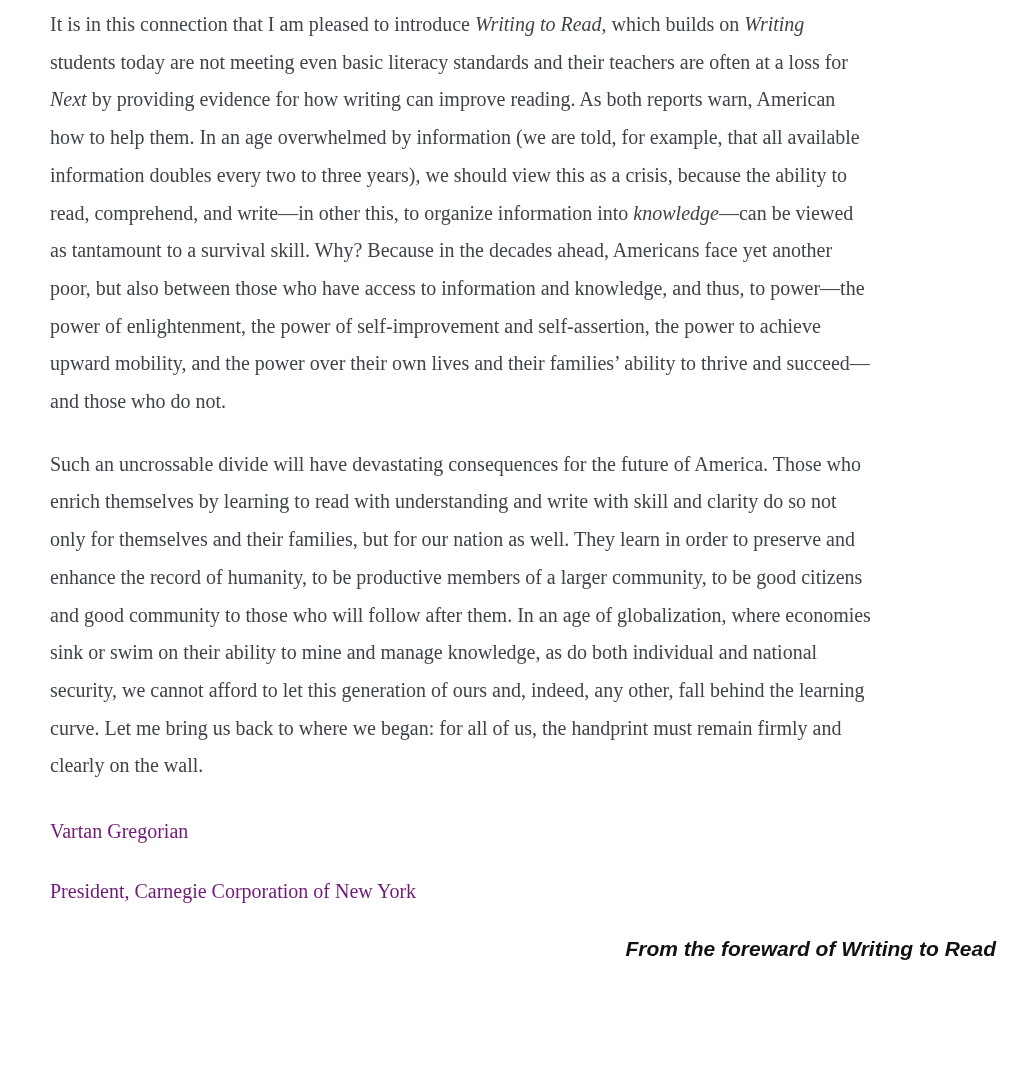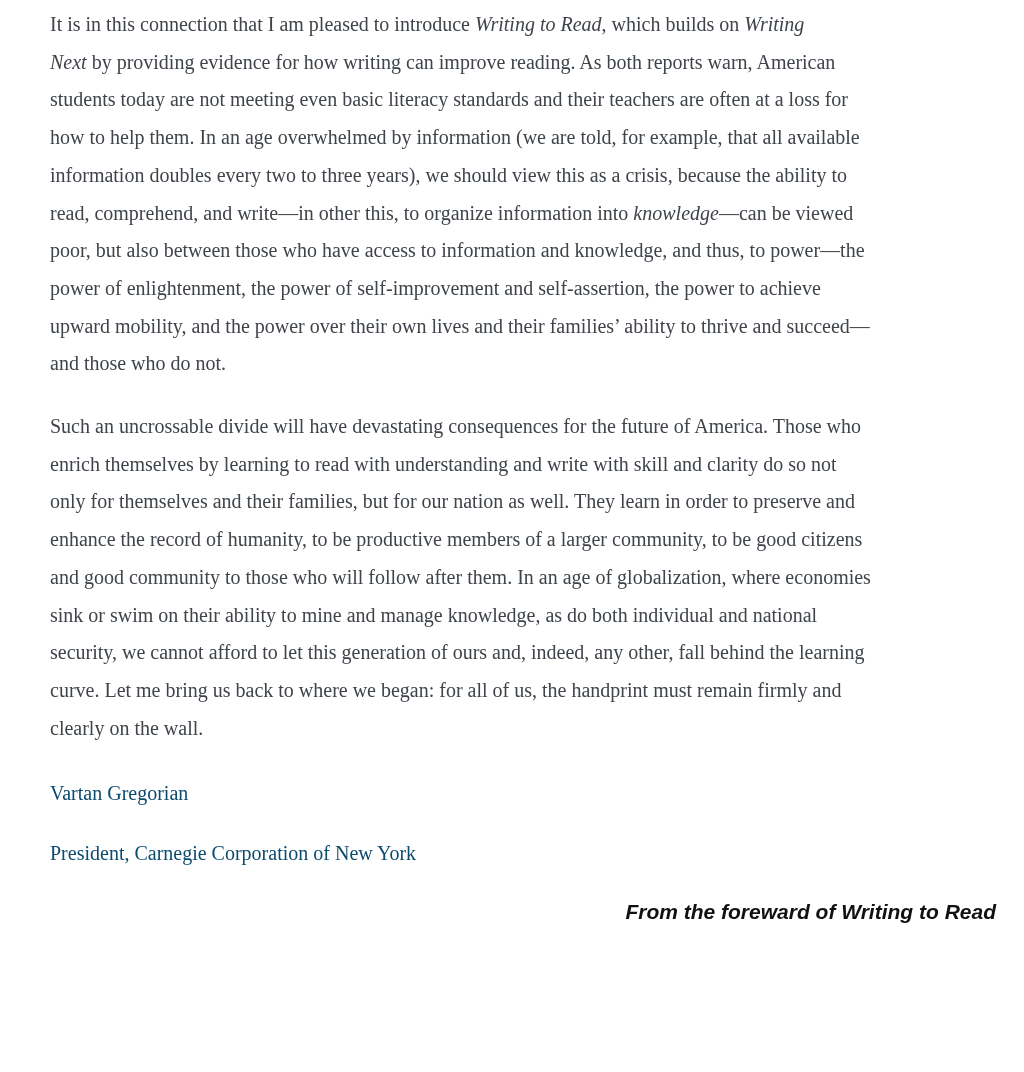--- a/index.html
+++ b/index.html
@@ -27,21 +27,21 @@
   .para { margin: 0 0 25px 0; }
   .line {
     line-height: 37.7px;
     white-space: nowrap;
     text-align: left;
   }
   .it { font-style: italic; }
   .signature {
     font-family: "Liberation Serif", "DejaVu Serif", serif;
     font-size: 20px;
-    color: #0c4a6e;
+    color: #701a75;
     line-height: 37.7px;
     white-space: nowrap;
   }
   .sig-name  { margin-top: 28px; }
   .sig-title { margin-top: 22px; }
   .caption {
     margin-top: 24px;
     text-align: right;
     font-family: "Liberation Sans", "DejaVu Sans", sans-serif;
     font-style: italic;
@@ -51,25 +51,26 @@
     line-height: 30px;
   }
 </style>
 </head>
 <body>
 
 <div class="page">
   <div class="doc-body">
       <div class="para">
         <div class="line"><span>It is in this connection that I am pleased to introduce </span><span class="it">Writing to Read</span><span>, which builds on </span><span class="it">Writing</span></div>
+        <div class="line"><span>students today are not meeting even basic literacy standards and their teachers are often at a loss for</span></div>
         <div class="line"><span class="it">Next</span><span> by providing evidence for how writing can improve reading. As both reports warn, American</span></div>
-        <div class="line"><span>students today are not meeting even basic literacy standards and their teachers are often at a loss for</span></div>
         <div class="line"><span>how to help them. In an age overwhelmed by information (we are told, for example, that all available</span></div>
         <div class="line"><span>information doubles every two to three years), we should view this as a crisis, because the ability to</span></div>
         <div class="line"><span>read, comprehend, and write—in other this, to organize information into </span><span class="it">knowledge</span><span>—can be viewed</span></div>
+        <div class="line"><span>as tantamount to a survival skill. Why? Because in the decades ahead, Americans face yet another</span></div>
         <div class="line"><span>poor, but also between those who have access to information and knowledge, and thus, to power—the</span></div>
         <div class="line"><span>power of enlightenment, the power of self-improvement and self-assertion, the power to achieve</span></div>
         <div class="line"><span>upward mobility, and the power over their own lives and their families’ ability to thrive and succeed—</span></div>
         <div class="line"><span>and those who do not.</span></div>
       </div>
       <div class="para">
         <div class="line"><span>Such an uncrossable divide will have devastating consequences for the future of America. Those who</span></div>
         <div class="line"><span>enrich themselves by learning to read with understanding and write with skill and clarity do so not</span></div>
         <div class="line"><span>only for themselves and their families, but for our nation as well. They learn in order to preserve and</span></div>
         <div class="line"><span>enhance the record of humanity, to be productive members of a larger community, to be good citizens</span></div>

